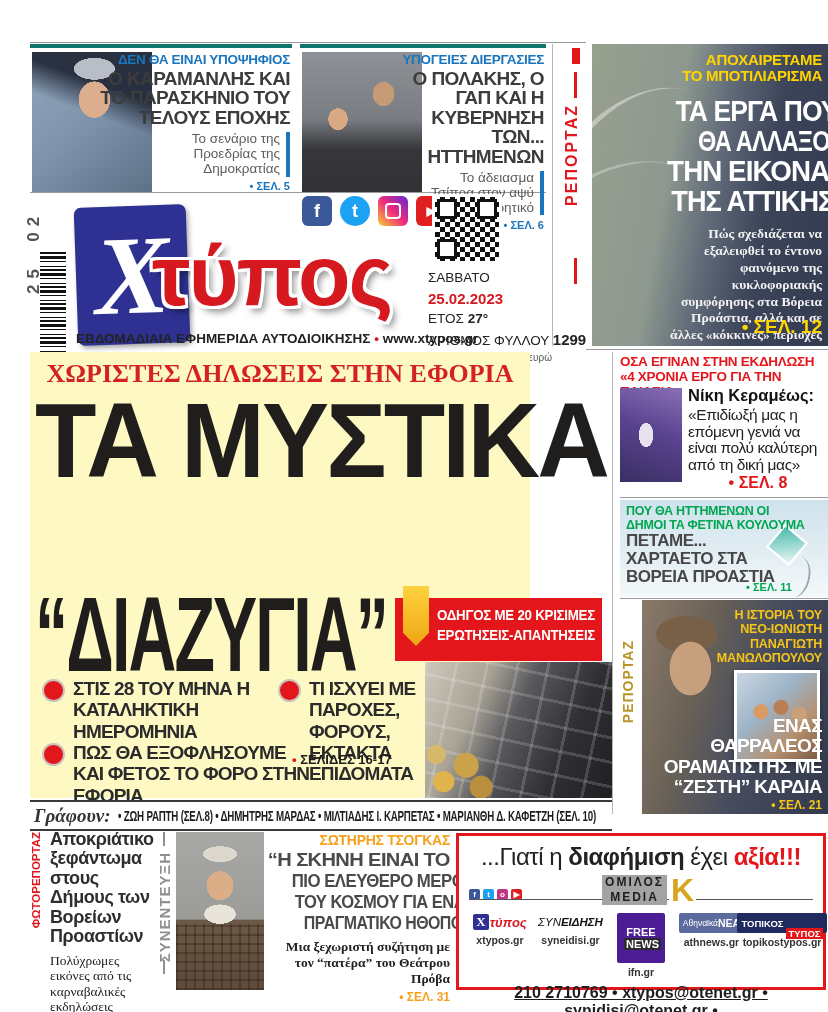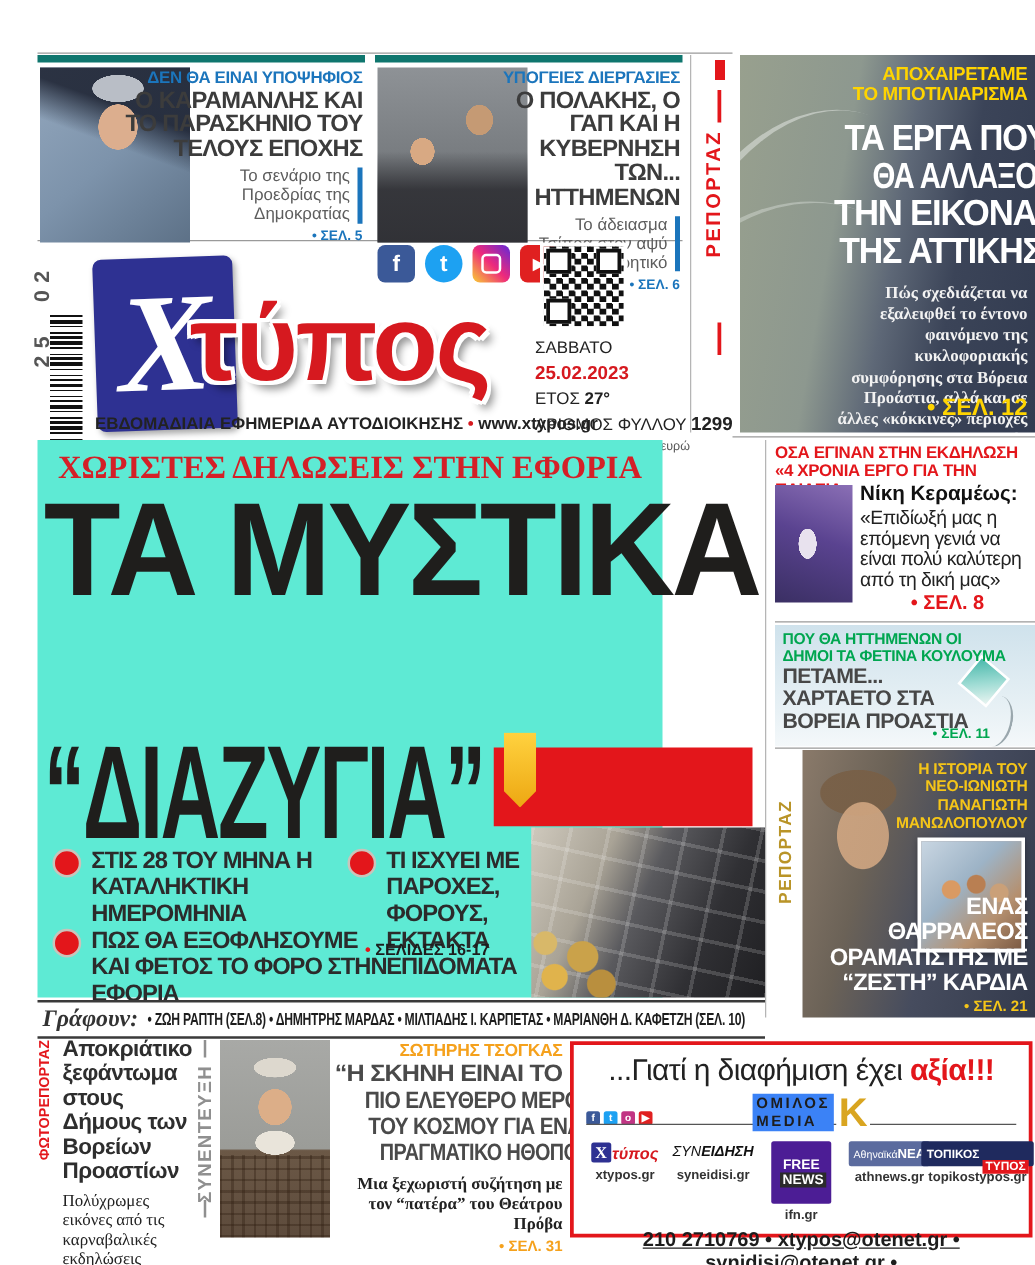--- a/index.html
+++ b/index.html
@@ -7,21 +7,21 @@
         font-family:"Liberation Sans",sans-serif;color:#222;}
   .abs{position:absolute;}
   .b{font-weight:bold;}
   .fitx{display:inline-block;white-space:nowrap;transform-origin:0 50%;}
   .fitx.r{transform-origin:100% 50%;}
   .vlabel{writing-mode:vertical-rl;transform:rotate(180deg);display:inline-block;white-space:nowrap;}
   .hline{position:absolute;background:#9a9a9a;height:1px;}
   .vline{position:absolute;background:#b5b5b5;width:1px;}
 
   
-  .tstory{position:absolute;top:44px;height:148px;border-top:6px solid #0f766e;}
+  .tstory{position:absolute;top:44px;height:148px;border-top:4px solid #0f766e;}
   .tstory .photo{position:absolute;left:2px;top:4px;width:120px;height:140px;}
   .tstory .txt{position:absolute;right:2px;top:4px;text-align:right;}
   .kicker-blue{color:#1b75bc;font-weight:bold;font-size:13.5px;letter-spacing:-0.3px;}
   .thead{color:#3c3c3c;font-weight:bold;font-size:19px;line-height:1.02;letter-spacing:-0.6px;margin-top:2px;}
   .tsub{color:#5d5d5d;font-size:13.5px;line-height:1.1;margin-top:5px;border-right:4px solid #1b75bc;padding-right:6px;display:inline-block;}
   .tref{color:#1b75bc;font-weight:bold;font-size:11px;margin-top:3px;}
 
   
   .rail-red{color:#e3161b;font-weight:bold;font-size:16px;letter-spacing:2px;}
   .rail-gold{color:#b99428;font-weight:bold;font-size:14px;letter-spacing:1px;}
@@ -49,21 +49,21 @@
   .barcode{position:absolute;left:40px;top:252px;width:26px;height:100px;
      background:repeating-linear-gradient(180deg,#111 0 2px,#fff 2px 4px,#111 4px 7px,#fff 7px 9px,#111 9px 10px,#fff 10px 14px,#111 14px 15px,#fff 15px 17px);}
   .qr{position:absolute;left:432px;top:194px;width:64px;height:64px;border:3px solid #fff;
      background:repeating-conic-gradient(#111 0% 25%,#fff 25% 50%) 0 0/10px 10px;}
   .qr .f{position:absolute;width:14px;height:14px;border:3px solid #111;background:#fff;}
   .dateline{font-size:13.5px;color:#222;line-height:1.45;}
   .dateline .red{color:#d6191f;font-weight:bold;font-size:15px;}
   .tagline{font-size:13.5px;font-weight:bold;color:#222;}
 
   
-  .mainblock{position:absolute;left:30px;top:352px;width:500px;height:446px;background:#5eead4;}
+  .mainblock{position:absolute;left:30px;top:352px;width:500px;height:446px;background:#fef9c3;}
   .mkicker{font-family:"Liberation Serif",serif;font-weight:bold;color:#d42027;font-size:26px;text-align:center;}
   .mline{position:absolute;left:5px;width:572px;height:100px;line-height:96px;font-size:106px;font-weight:bold;color:#1f1e1c;letter-spacing:-3px;}
   .badge{position:absolute;left:365px;top:246px;width:207px;height:63px;background:#e3161b;}
   .ribbon{position:absolute;left:8px;top:-12px;width:26px;height:60px;background:linear-gradient(180deg,#ffd23f,#eda712);
      clip-path:polygon(0 0,100% 0,100% 78%,50% 100%,0 78%);}
   .badge-txt{position:absolute;left:42px;top:7px;width:158px;color:#fff;font-weight:bold;font-size:15.5px;line-height:1.28;letter-spacing:-0.3px;}
   .bullet{position:absolute;display:flex;gap:8px;}
   .bdot{width:19px;height:19px;border-radius:50%;background:#e3161b;border:2px solid #c9c4bb;flex:0 0 auto;margin-top:1px;}
   .btxt{font-weight:bold;font-size:19px;line-height:1.12;letter-spacing:-0.8px;color:#2b2b2b;}
   .pagesref{font-weight:bold;font-size:13px;color:#1d1d1d;}
@@ -130,25 +130,25 @@
       repeating-linear-gradient(90deg, rgba(45,28,15,.35) 0 2px, rgba(0,0,0,0) 2px 9px),
       repeating-linear-gradient(0deg, rgba(45,28,15,.35) 0 2px, rgba(0,0,0,0) 2px 9px);}
   .iv-kick{color:#f5a11c;font-weight:bold;font-size:14px;text-align:right;letter-spacing:-0.3px;}
   .iv-h{color:#4a4a4a;font-weight:bold;font-size:19px;line-height:1.1;text-align:right;letter-spacing:-0.6px;}
   .iv-sub{font-family:"Liberation Serif",serif;font-weight:bold;font-size:13.5px;line-height:1.2;color:#222;text-align:right;margin-top:5px;}
   .iv-ref{color:#f5a11c;font-weight:bold;font-size:12px;text-align:right;margin-top:3px;}
 
   
   .adbox{position:absolute;left:456px;top:833px;width:364px;height:151px;border:3px solid #e3161b;background:#fff;}
   .ad-title{text-align:center;font-size:24px;color:#222;margin-top:7px;letter-spacing:-0.5px;}
-  .ad-title .bd{font-weight:normal;margin-top:16px;}
+  .ad-title .bd{font-weight:bold;margin-top:16px;}
   .ad-title .ac{font-weight:bold;color:#e3161b;}
   .ad-media{position:relative;height:38px;margin-top:2px;}
   .ad-media .line{position:absolute;top:26px;height:1px;background:#555;}
-  .omilos{position:absolute;left:50%;top:2px;transform:translateX(-60%);text-align:left;font-weight:bold;font-size:12px;letter-spacing:2px;color:#1d1d1d;line-height:1.25;background:#3b82f6;padding:0 3px;}
+  .omilos{position:absolute;left:50%;top:2px;transform:translateX(-60%);text-align:center;font-weight:bold;font-size:12px;letter-spacing:2px;color:#1d1d1d;line-height:1.25;background:#a3a3a3;padding:0 3px;}
   .goldk{position:absolute;left:50%;top:0;transform:translateX(28px);font-weight:bold;font-size:32px;color:#d9a520;line-height:34px;background:#fff;padding:0 2px;}
   .minisoc{position:absolute;left:10px;top:16px;display:flex;gap:3px;}
   .minisoc span{width:11px;height:11px;border-radius:2px;display:flex;align-items:center;justify-content:center;color:#fff;font-size:8px;font-weight:bold;}
   .ad-brands{display:flex;justify-content:space-between;padding:2px 8px 0 8px;}
   .brandcol{display:flex;flex-direction:column;align-items:center;gap:3px;width:66px;}
   .chip{height:18px;display:flex;align-items:center;justify-content:center;font-size:11px;white-space:nowrap;}
   .chip .seg{display:inline-block;}
   .c1 .pre{background:#2e3192;color:#fff;font-family:"Liberation Serif",serif;font-weight:bold;font-size:13px;padding:0 3px;border-radius:2px;margin-right:1px;}
   .c1 .main{color:#d6191f;font-weight:bold;font-style:italic;font-size:13px;}
   .c2{font-style:italic;color:#111;font-size:11.5px;}
@@ -265,20 +265,24 @@
     <span>www.xtypos.gr</span>
   </div>
 
   <div class="mainblock">
     <div class="abs mkicker" style="left:0;right:0;top:7px;">ΧΩΡΙΣΤΕΣ ΔΗΛΩΣΕΙΣ ΣΤΗΝ ΕΦΟΡΙΑ</div>
     <div class="mline" style="top:40px;"><span class="fitx" style="transform: scaleX(0.9489);">ΤΑ ΜΥΣΤΙΚΑ</span></div>
     <div class="mline" style="top:234px;width:352px;"><span class="fitx" style="transform: scaleX(0.6248);">“ΔΙΑΖΥΓΙΑ”</span></div>
 
     <div class="badge">
       <div class="ribbon"></div>
+      <div class="badge-txt">
+        <div><span class="fitx" style="transform: scaleX(0.8598);">ΟΔΗΓΟΣ ΜΕ 20 ΚΡΙΣΙΜΕΣ</span></div>
+        <div><span class="fitx" style="transform: scaleX(0.8547);">ΕΡΩΤΗΣΕΙΣ-ΑΠΑΝΤΗΣΕΙΣ</span></div>
+      </div>
     </div>
 
     <div class="bullet" style="left:12px;top:326px;width:250px;">
       <span class="bdot"></span>
       <span class="btxt">ΣΤΙΣ 28 ΤΟΥ ΜΗΝΑ Η ΚΑΤΑΛΗΚΤΙΚΗ ΗΜΕΡΟΜΗΝΙΑ</span>
     </div>
     <div class="bullet" style="left:12px;top:390px;width:270px;">
       <span class="bdot"></span>
       <span class="btxt">ΠΩΣ ΘΑ ΕΞΟΦΛΗΣΟΥΜΕ ΚΑΙ ΦΕΤΟΣ ΤΟ ΦΟΡΟ ΣΤΗΝ ΕΦΟΡΙΑ</span>
     </div>

